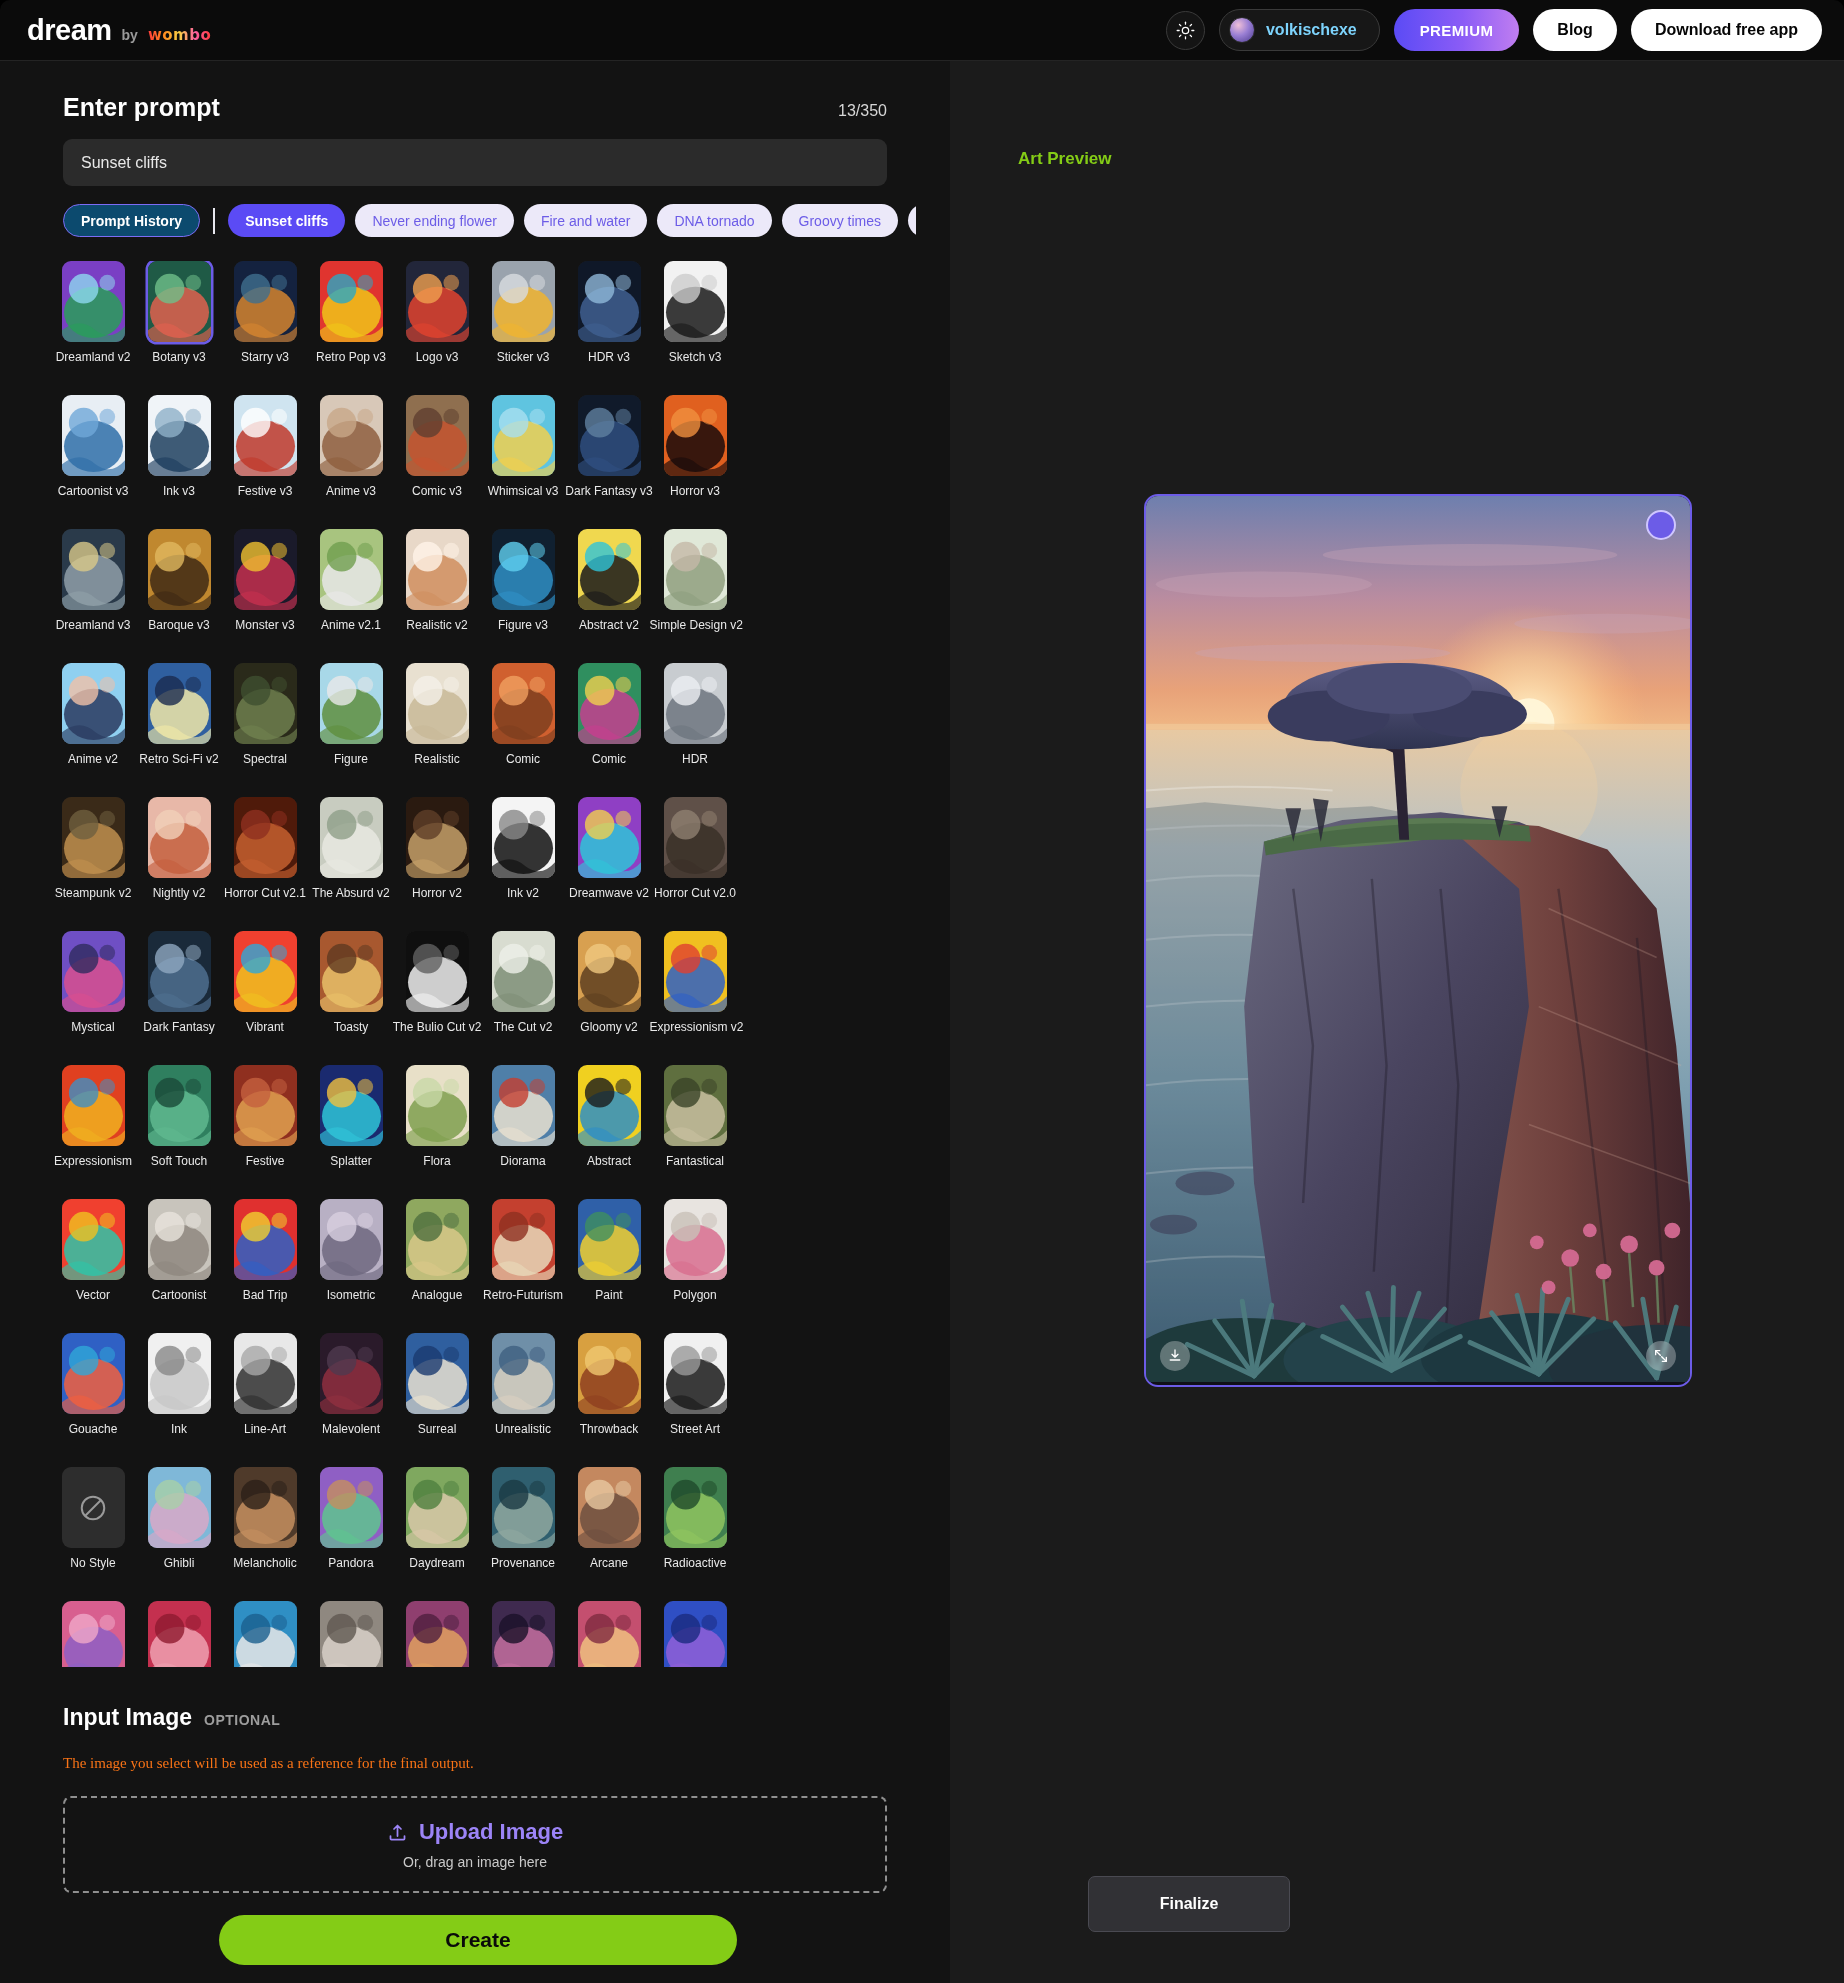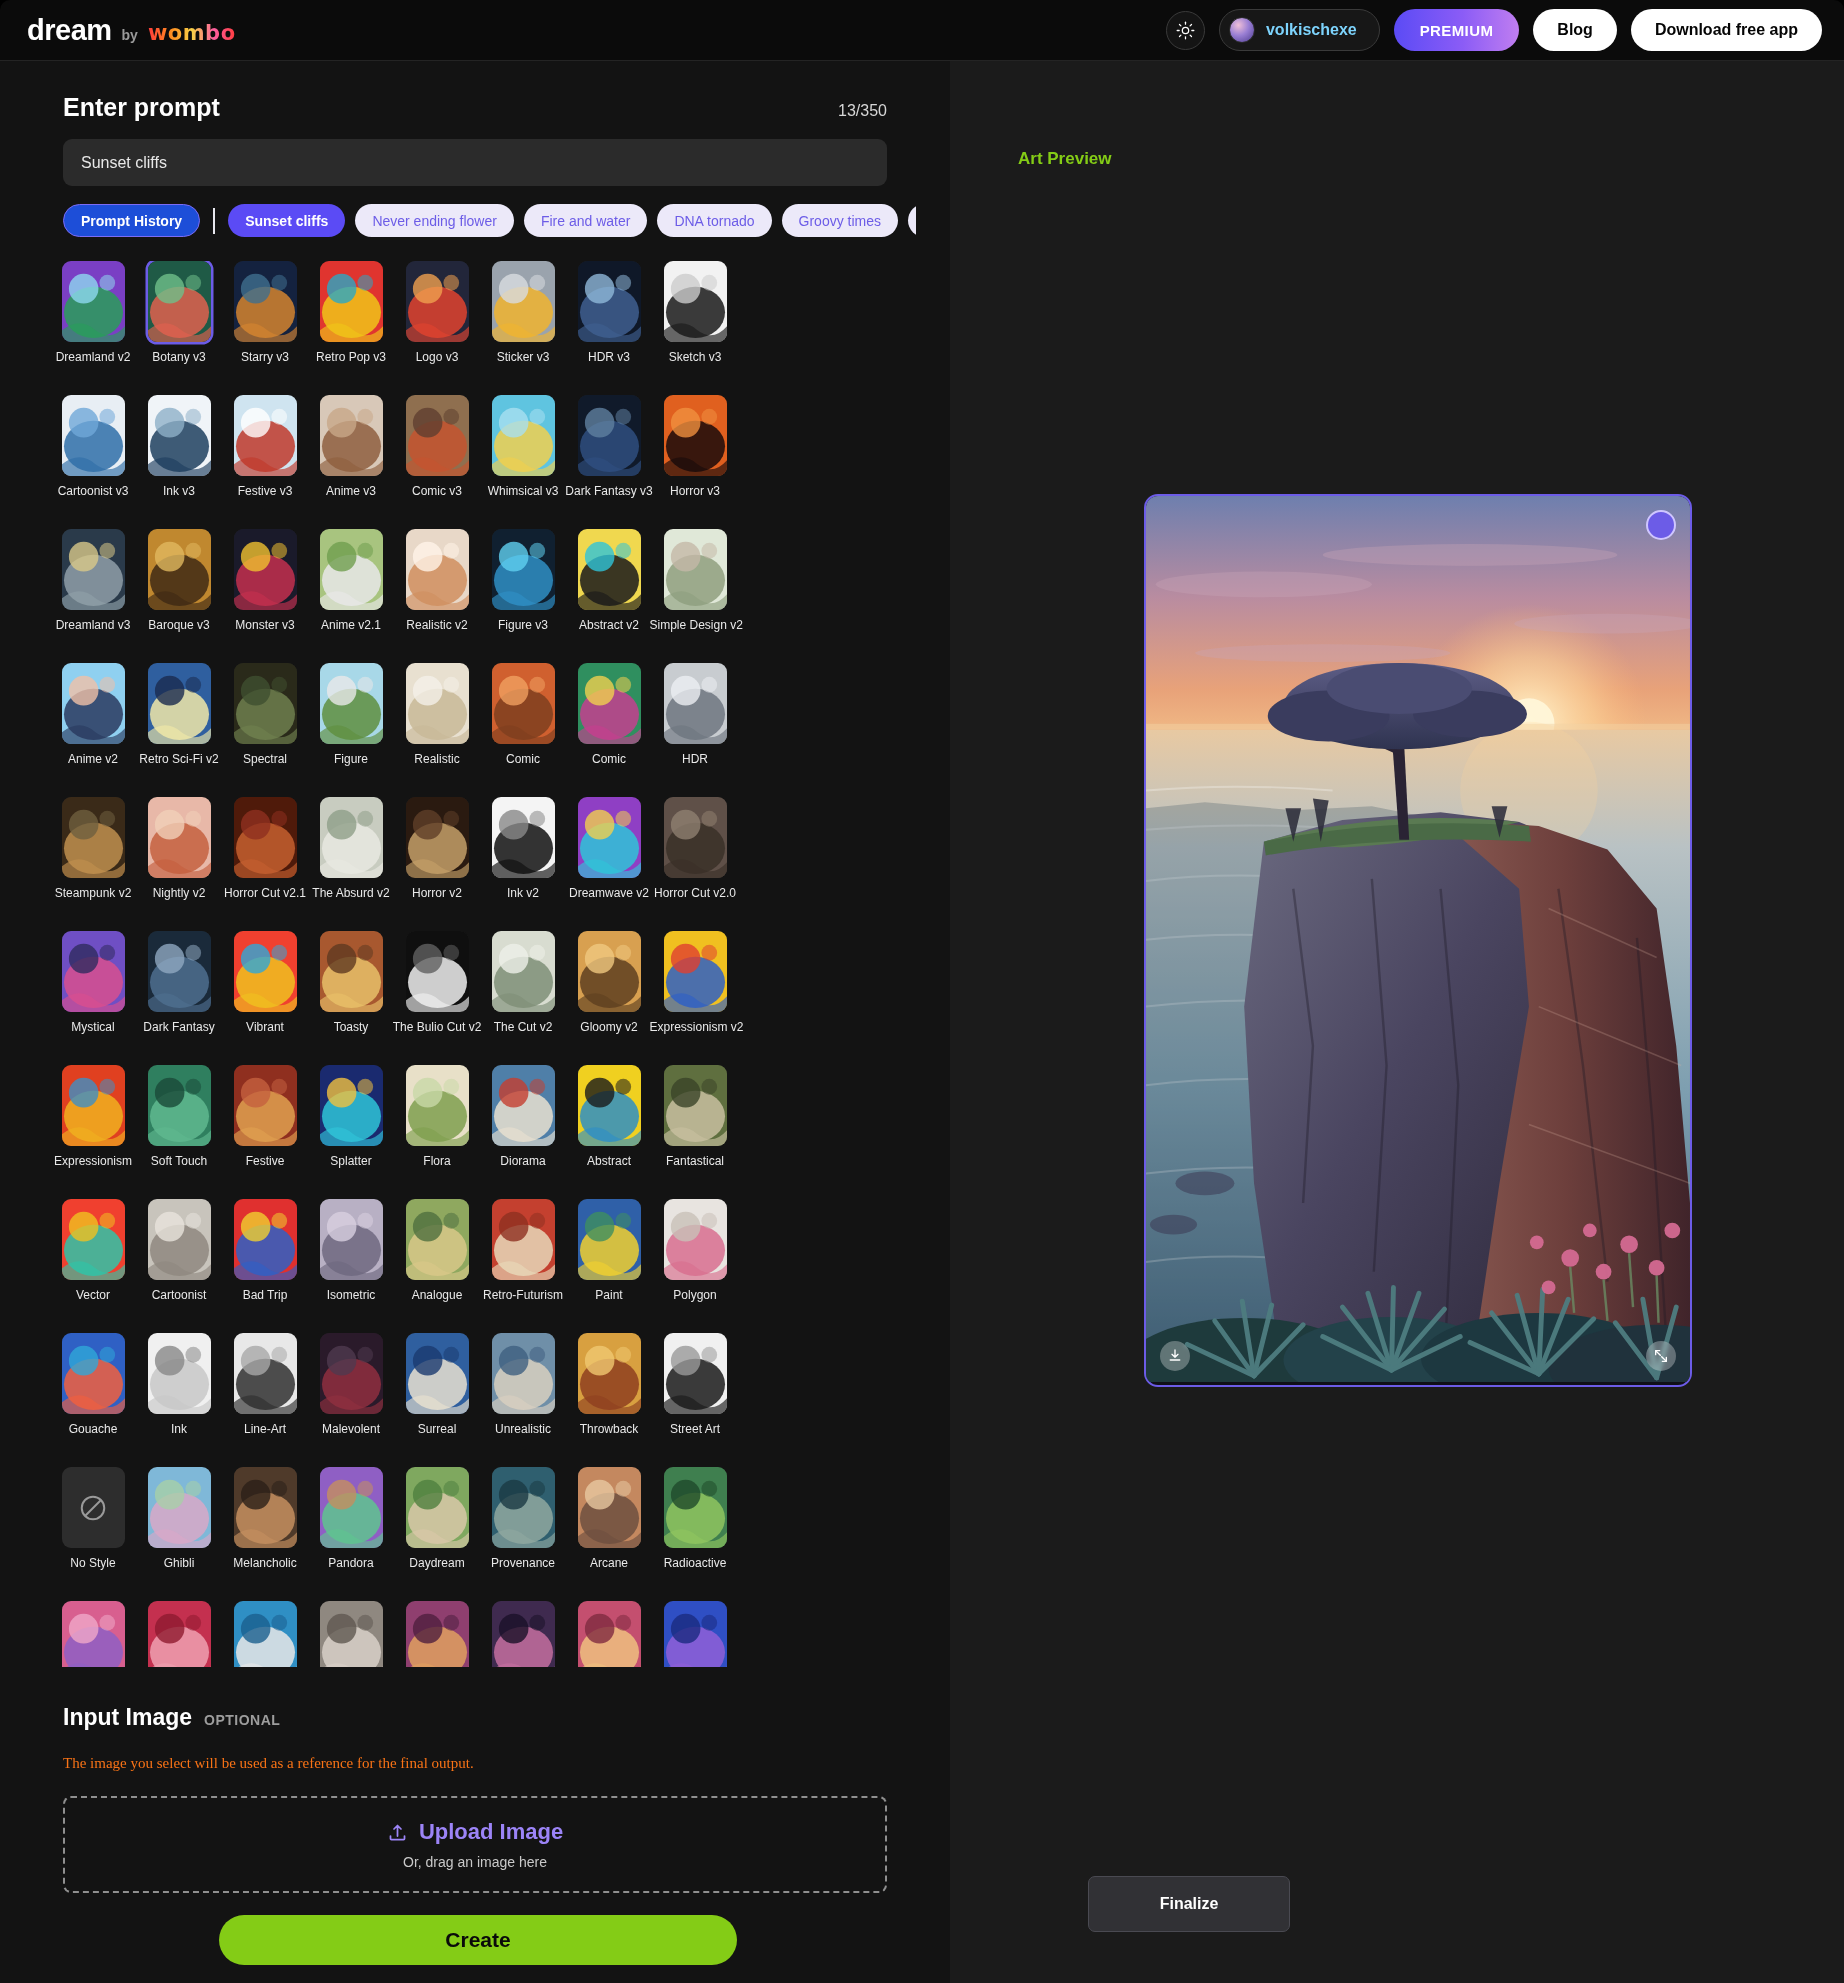--- a/index.html
+++ b/index.html
@@ -16,21 +16,21 @@
     position: absolute; top: 0; left: 0; width: 1844px; height: 61px;
     background: #0b0b0b;
     border-bottom: 1px solid #242424;
     display: flex; align-items: center;
     border-top-left-radius: 10px; border-top-right-radius: 10px;
   }
   .brand { display: flex; align-items: baseline; gap: 10px; margin-left: 27px; justify-content: flex-end; }
   .brand-dream { font-size: 29px; font-weight: 700; color: #ffffff; letter-spacing: -0.5px; }
   .brand-by { font-size: 14px; color: #9a9a9a; font-weight: 600; }
   .brand-wombo {
-    font-size: 21px; font-weight: 800; letter-spacing: 0.5px;
+    font-size: 15px; font-weight: 800; letter-spacing: 0.5px;
     background: linear-gradient(90deg,#ff3b3b 0%,#ff8a1f 25%,#f7d046 50%,#ff5fa2 75%,#ff3b3b 100%);
     -webkit-background-clip: text; background-clip: text; color: transparent;
     text-transform: lowercase; font-family: "DejaVu Sans", sans-serif;
   }
   .top-right { margin-left: auto; display: flex; align-items: center; gap: 14px; margin-right: 22px; }
   .theme-btn {
     width: 39px; height: 39px; border-radius: 50%;
     border: 1px solid #3a3a3a; background: #141414;
     display: flex; align-items: center; justify-content: center;
     cursor: pointer;
@@ -77,21 +77,21 @@
     display: flex; align-items: center; padding: 0 18px;
   }
   .prompt-value { font-size: 16px; color: #e8e8e8; }
 
   .history-row {
     margin: 18px 0 0 63px; width: 853px; height: 33px;
     display: flex; align-items: center; gap: 10px; overflow: hidden;
   }
   .hist-btn {
     height: 33px; padding: 0 17px; border-radius: 17px;
-    border: 1.5px solid #7c6cf5; background: #1d4ed8;
+    border: 1.5px solid #7c6cf5; background: #0c4a6e;
     color: #ffffff; font-size: 14px; font-weight: 600; white-space: nowrap;
     display: flex; align-items: center; cursor: pointer;
     font-family: "Liberation Sans", sans-serif;
   }
   .hist-sep { width: 2px; height: 26px; background: #e8e8ef; flex: 0 0 auto; margin: 0 3px; }
   .chip {
     height: 33px; padding: 0 17px; border-radius: 17px; border: none;
     background: #ece9f9; color: #6c5ce7; font-size: 14px; white-space: nowrap;
     display: flex; align-items: center; cursor: pointer; flex: 0 0 auto;
     font-family: "Liberation Sans", sans-serif;

